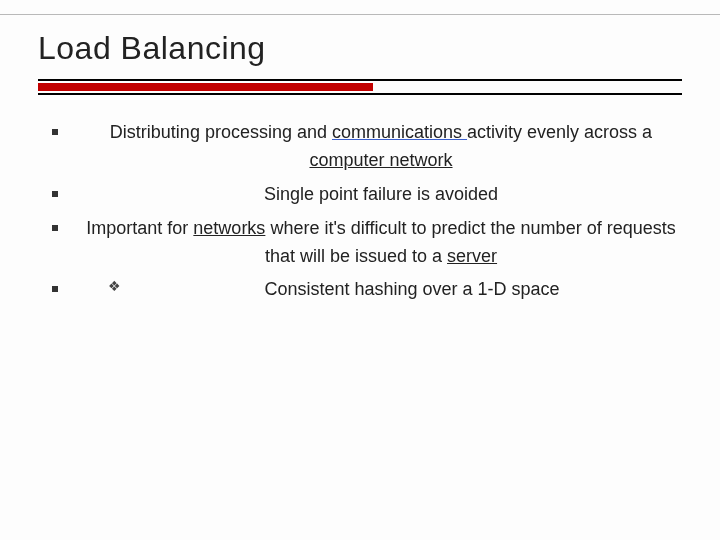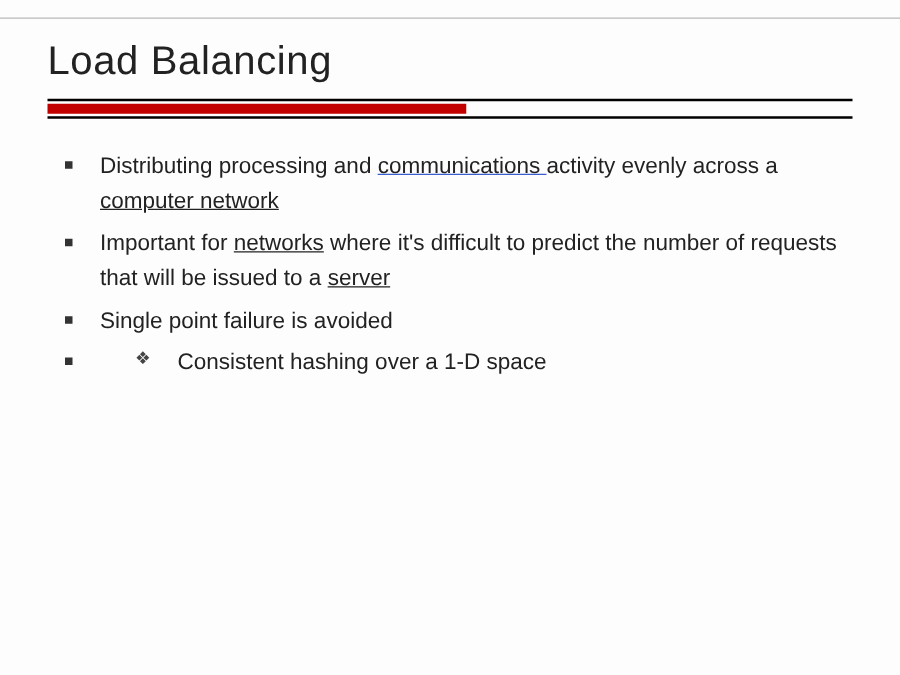--- a/index.html
+++ b/index.html
@@ -33,20 +33,21 @@
   .rule-bot  { height: 2px; background: #000; width: 100%; margin-top: 2px; }
 
   .body {
     font-size: 18px;
     line-height: 1.55;
   }
   ul.lvl1 {
     list-style: none;
     padding-left: 0;
     margin: 0;
+    text-align: center;
   }
   ul.lvl1 > li {
     position: relative;
     padding-left: 42px;
     margin-bottom: 6px;
   }
   ul.lvl1 > li::before {
     content: "";
     position: absolute;
     left: 14px;
@@ -101,25 +102,25 @@
     <div class="rule-bot"></div>
   </div>
 
   <div class="body">
     <ul class="lvl1">
 
       <li>
         <span>Distributing processing and </span><span class="u-blue">communications </span><span>activity evenly across a </span><span class="u-plain">computer network</span>
       </li>
 
+      <li>Single point failure is avoided</li>
+
       <li>
         <span>Important for </span><span class="u-plain">networks</span><span> where it's difficult to predict the number of requests that will be issued to a </span><span class="u-plain">server</span>
       </li>
-
-      <li>Single point failure is avoided</li>
 
       <li>
         <ul class="lvl2">
           <li>Consistent hashing over a 1-D space</li>
         </ul>
       </li>
 
     </ul>
   </div>
 </div>

